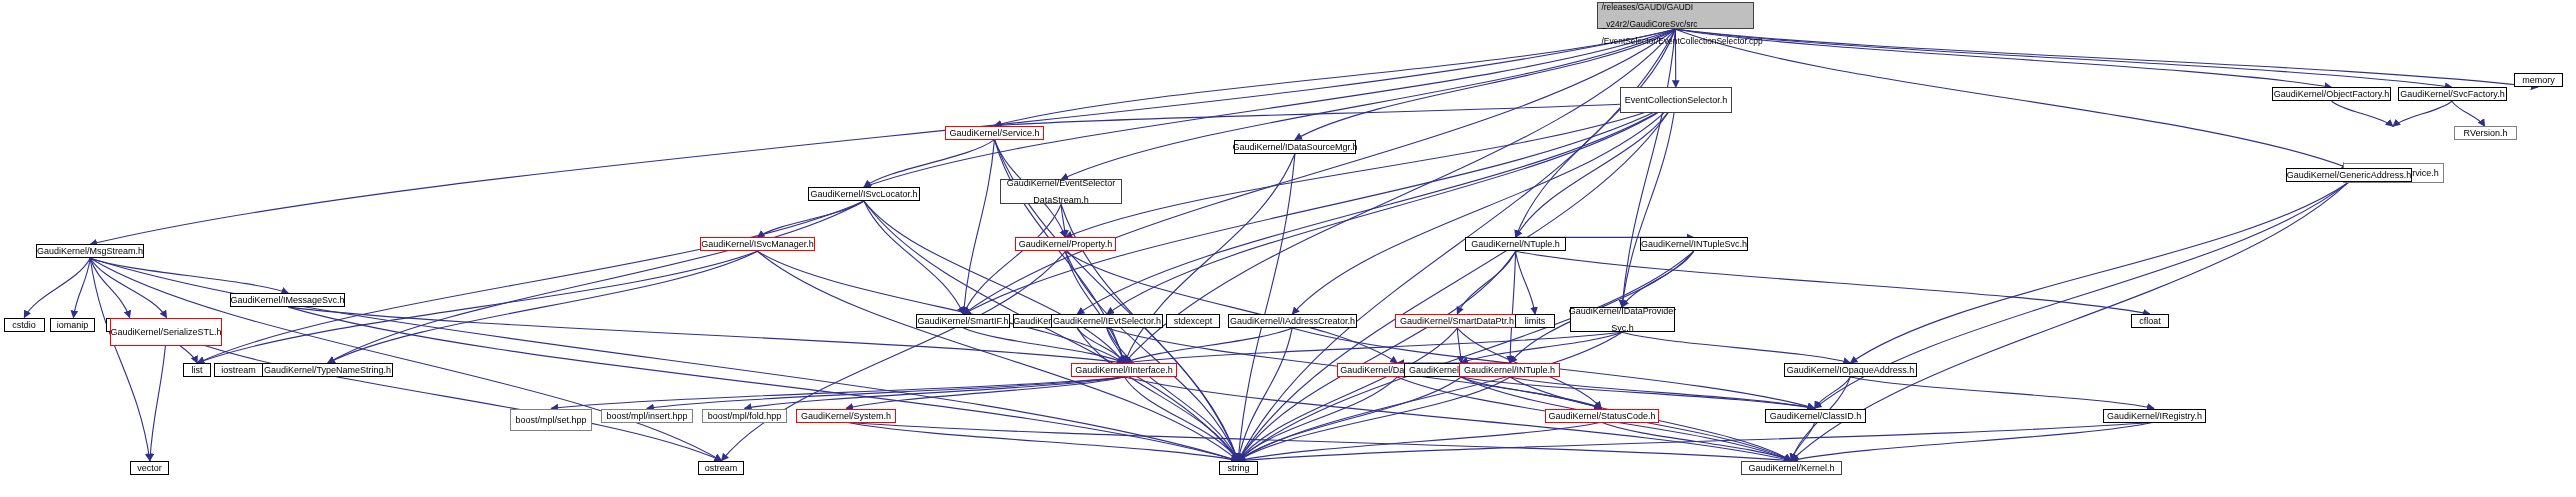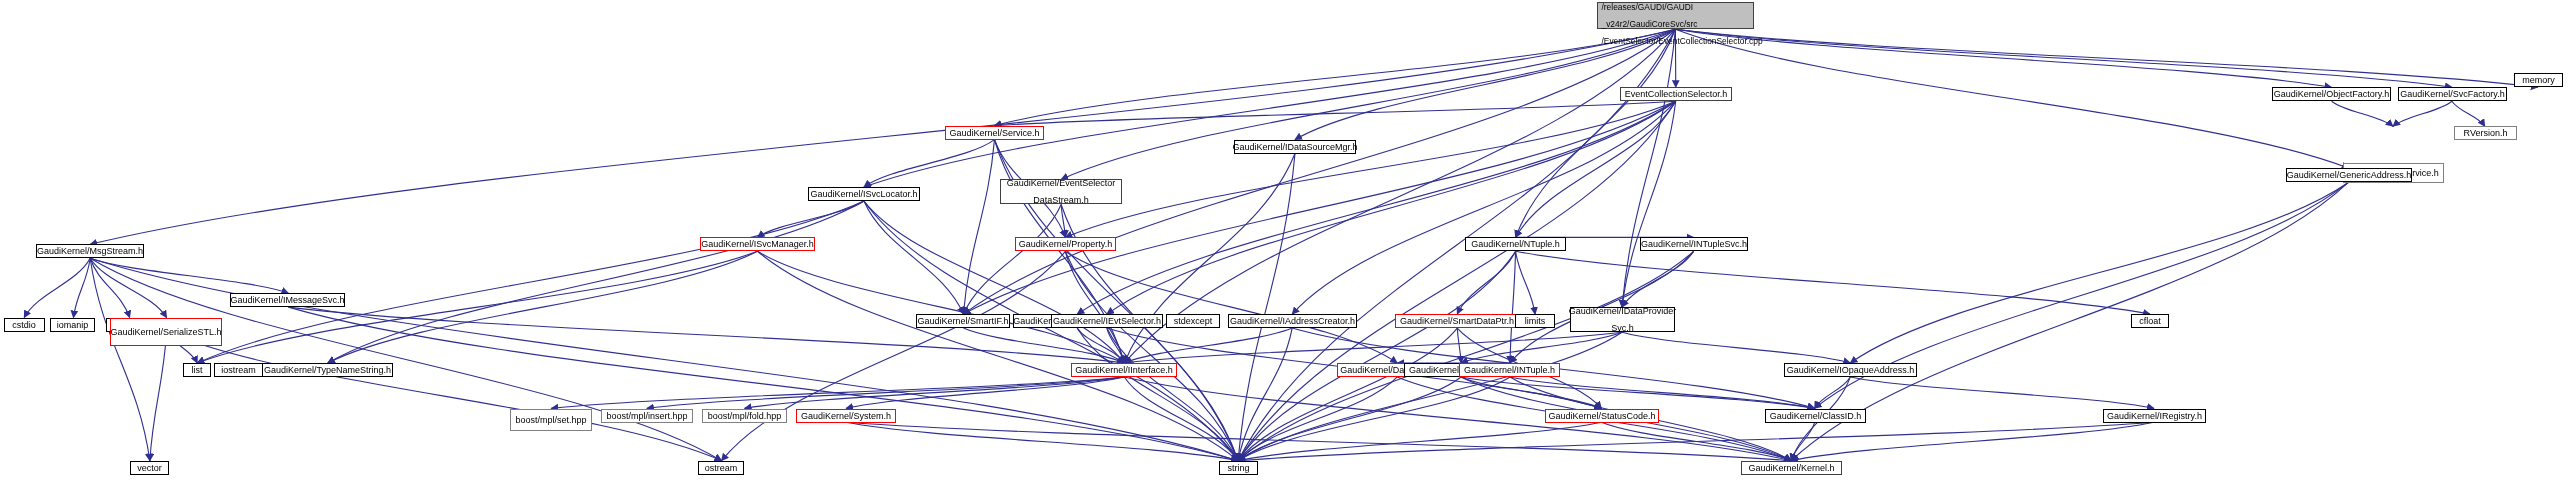--- a/index.html
+++ b/index.html
@@ -186,21 +186,21 @@
         <path d="M 2599 605 C 2592.1325 628.1, 2572.3675 636.9, 2565.5 660" marker-end="url(#arrow)"></path>
         <path d="M 3085 605 C 2779.5 628.1, 2078.5 636.9, 1773 660" marker-end="url(#arrow)"></path>
         <path d="M 3085 605 C 2977.625 628.1, 2672.875 636.9, 2565.5 660" marker-end="url(#arrow)"></path>
       </g>
   </svg>
   <div id="node-layer">
       <div class="node root" style="left: 1597px; top: 2.1px; width: 157px; height: 27px; font-size: 8.4px;">/afs/cern.ch/sw/Gaudi
 /releases/GAUDI/GAUDI
 _v24r2/GaudiCoreSvc/src
 /EventSelector/EventCollectionSelector.cpp</div>
-      <div class="node dark" style="left: 1620px; top: 87px; width: 112px; height: 14px;">EventCollectionSelector.h</div>
+      <div class="node dark" style="left: 1620px; top: 87px; width: 112px; height: 26px;">EventCollectionSelector.h</div>
       <div class="node" style="left: 2272px; top: 87px; width: 119px; height: 14px;">GaudiKernel/ObjectFactory.h</div>
       <div class="node" style="left: 2398px; top: 87px; width: 109px; height: 14px;">GaudiKernel/SvcFactory.h</div>
       <div class="node" style="left: 2514px; top: 73px; width: 49px; height: 14px;">memory</div>
       <div class="node grey" style="left: 2343px; top: 136px; width: 101px; height: 20px; margin-top: 27px;">Reflex/PluginService.h</div>
       <div class="node grey" style="left: 2454px; top: 126px; width: 63px; height: 14px;">RVersion.h</div>
       <div class="node red" style="left: 945px; top: 126px; width: 99px; height: 14px;">GaudiKernel/Service.h</div>
       <div class="node" style="left: 1234px; top: 140px; width: 122px; height: 14px;">GaudiKernel/IDataSourceMgr.h</div>
       <div class="node" style="left: 2286px; top: 168px; width: 126px; height: 14px;">GaudiKernel/GenericAddress.h</div>
       <div class="node" style="left: 808px; top: 187px; width: 112px; height: 14px;">GaudiKernel/ISvcLocator.h</div>
       <div class="node dark" style="left: 1000px; top: 179px; width: 122px; height: 25px;">GaudiKernel/EventSelector

